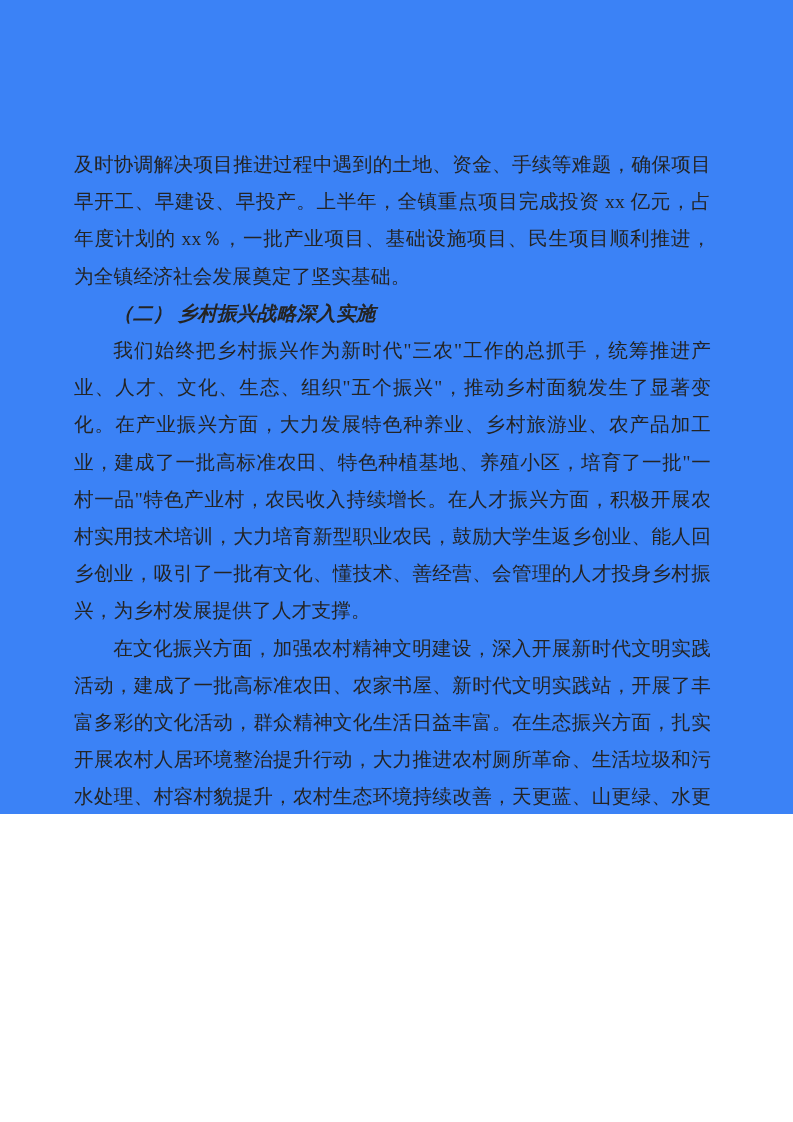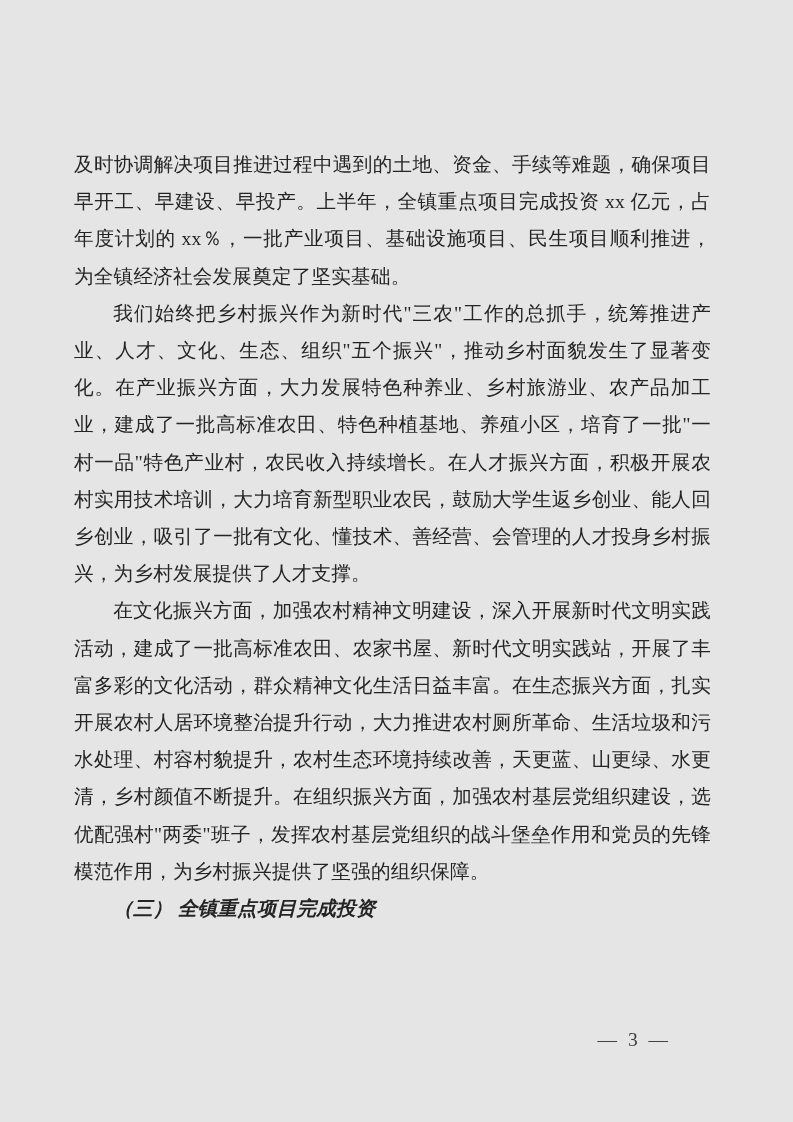--- a/index.html
+++ b/index.html
@@ -3,22 +3,22 @@
 <meta charset="utf-8">
 <style>
   html, body {
     margin: 0;
     padding: 0;
     background: #ffffff;
   }
   .page {
     position: relative;
     width: 793px;
-    height: 1122px;
-    background: #e5e5e5;
+    height: 814px;
+    background: #3b82f6;
     overflow: hidden;
     font-family: "Liberation Serif", "DejaVu Serif", serif;
     color: #242424;
   }
   .content {
     position: absolute;
     left: 74px;
     top: 146px;
     width: 637px;
     font-size: 19.6px;
@@ -52,18 +52,19 @@
     color: #3a3a3a;
     font-style: normal;
   }
 </style>
 </head>
 <body>
 
 <div class="page">
   <div class="content">
     <p class="para-continued">及时协调解决项目推进过程中遇到的土地、资金、手续等难题，确保项目早开工、早建设、早投产。上半年，全镇重点项目完成投资 xx 亿元，占年度计划的 xx％，一批产业项目、基础设施项目、民生项目顺利推进，为全镇经济社会发展奠定了坚实基础。</p>
+    <p class="section-heading">（二） 乡村振兴战略深入实施</p>
     <p class="para">我们始终把乡村振兴作为新时代"三农"工作的总抓手，统筹推进产业、人才、文化、生态、组织"五个振兴"，推动乡村面貌发生了显著变化。在产业振兴方面，大力发展特色种养业、乡村旅游业、农产品加工业，建成了一批高标准农田、特色种植基地、养殖小区，培育了一批"一村一品"特色产业村，农民收入持续增长。在人才振兴方面，积极开展农村实用技术培训，大力培育新型职业农民，鼓励大学生返乡创业、能人回乡创业，吸引了一批有文化、懂技术、善经营、会管理的人才投身乡村振兴，为乡村发展提供了人才支撑。</p>
     <p class="para">在文化振兴方面，加强农村精神文明建设，深入开展新时代文明实践活动，建成了一批高标准农田、农家书屋、新时代文明实践站，开展了丰富多彩的文化活动，群众精神文化生活日益丰富。在生态振兴方面，扎实开展农村人居环境整治提升行动，大力推进农村厕所革命、生活垃圾和污水处理、村容村貌提升，农村生态环境持续改善，天更蓝、山更绿、水更清，乡村颜值不断提升。在组织振兴方面，加强农村基层党组织建设，选优配强村"两委"班子，发挥农村基层党组织的战斗堡垒作用和党员的先锋模范作用，为乡村振兴提供了坚强的组织保障。</p>
     <p class="section-heading">（三） 全镇重点项目完成投资</p>
   </div>
   <div class="page-number">— 3 —</div>
 </div>
 
 </body></html>

